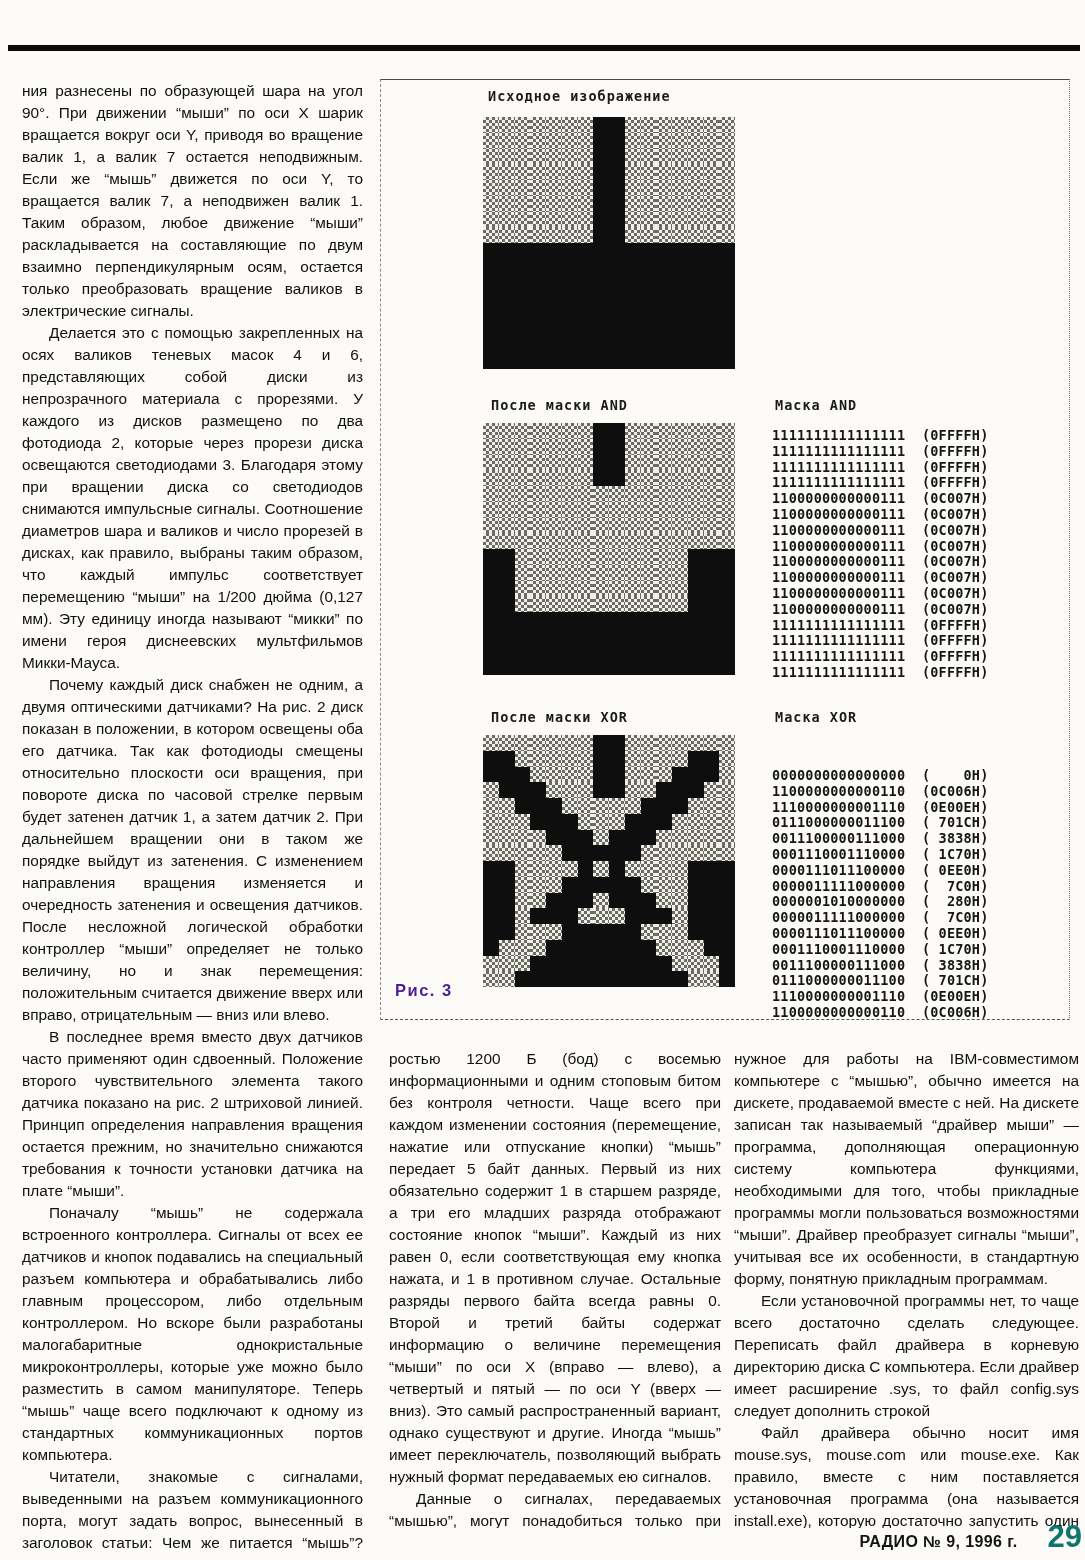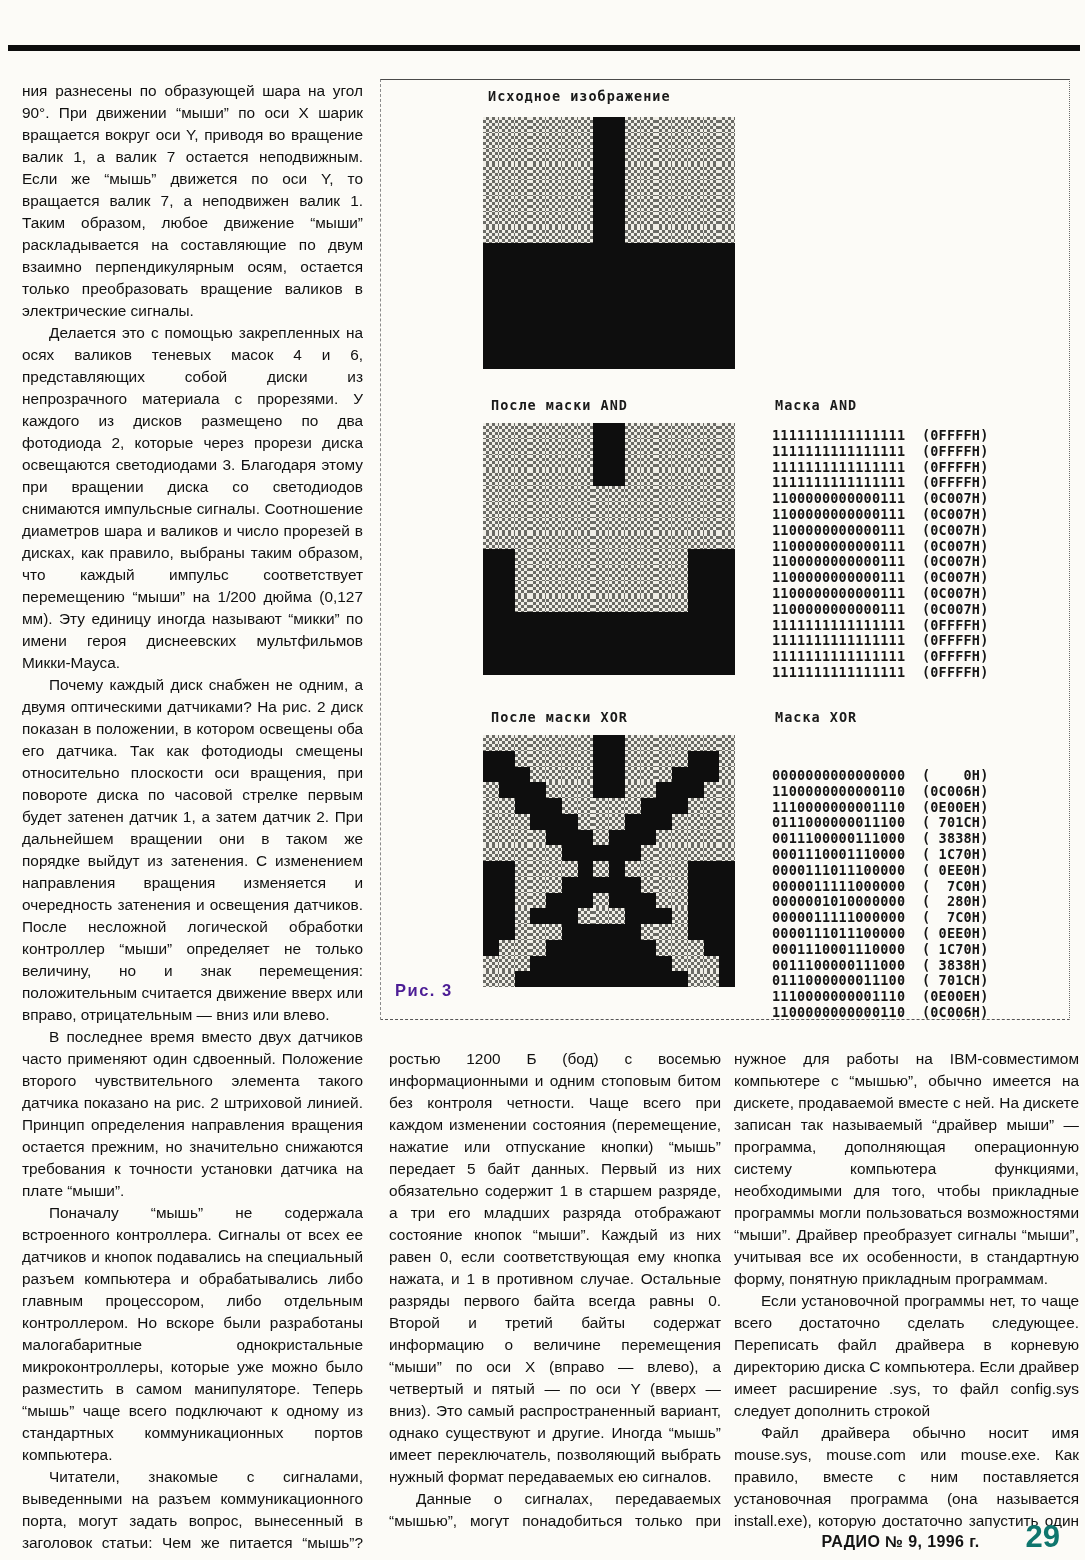--- a/index.html
+++ b/index.html
@@ -46,21 +46,21 @@
   .cell-b{background:#0e0e0e;}
   .cell-t{background:repeating-conic-gradient(#6b6b66 0% 25%, #f1efe8 0% 50%) 0 0/6px 6px;}
   .mask-listing{
     position:absolute;font-family:"DejaVu Sans Mono",monospace;font-size:13.5px;
     font-weight:bold;line-height:15.8px;white-space:pre;color:#161616;letter-spacing:0.2px;text-align:right;
   }
   #listing-and{left:391px;top:348px;}
   #listing-xor{left:391px;top:688px;}
   .fig-caption{position:absolute;left:14px;top:901px;font-size:16.5px;font-weight:bold;letter-spacing:1.5px;color:#4c1d95;}
   
-  .footer{position:absolute;top:1519px;right:25px;display:flex;align-items:baseline;gap:46px;}
+  .footer{position:absolute;top:1519px;right:3px;display:flex;align-items:baseline;gap:30px;}
   .footer-journal{font-size:16px;font-weight:bold;letter-spacing:0.4px;color:#141414;}
   .footer-page{font-size:31px;font-weight:bold;color:#0f766e;}
 </style>
 </head>
 <body>
 
 <div class="page">
 
   <div class="masthead-rule"></div>
 

